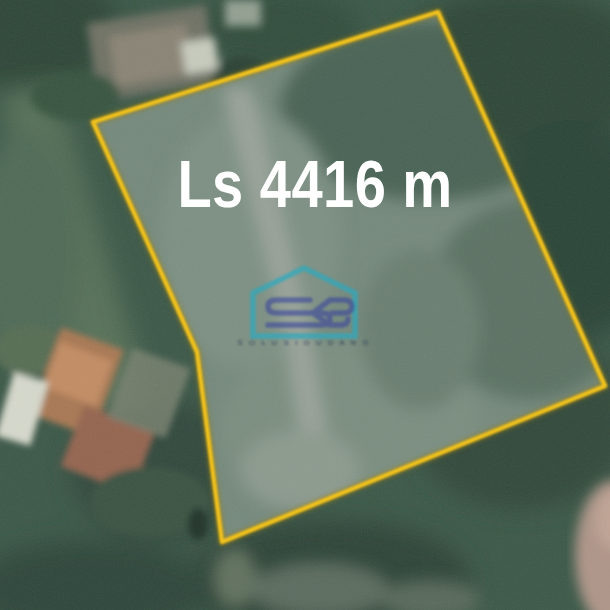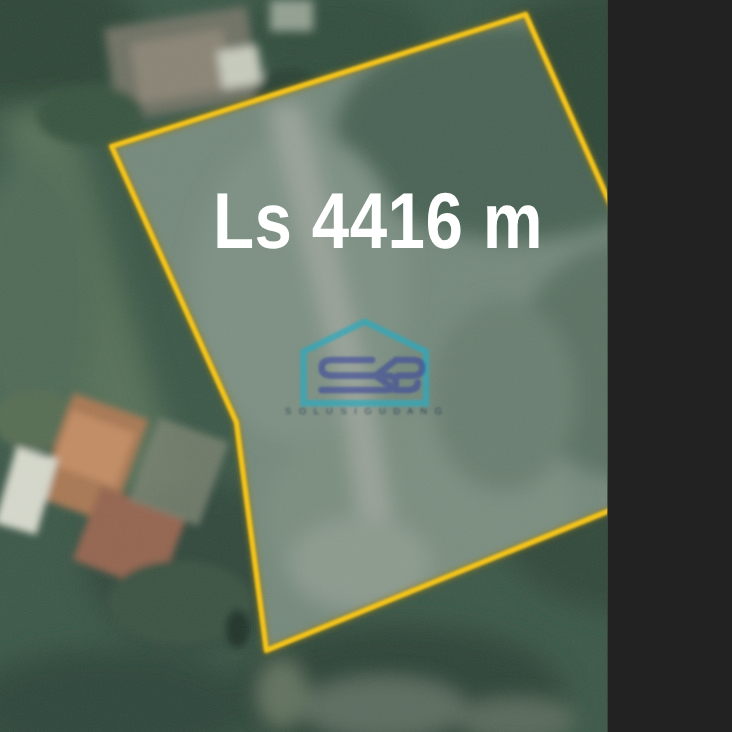--- a/index.html
+++ b/index.html
@@ -1,17 +1,17 @@
 <!DOCTYPE html>
 <html><head>
 <meta charset="utf-8">
 <style>
   html,body{margin:0;padding:0;background:#222;}
   #stage{
-    position:relative;width:506px;height:610px;overflow:hidden;
+    position:relative;width:610px;height:610px;overflow:hidden;
     background:#a3a3a3;
     font-family:"Liberation Sans", sans-serif;
   }
   svg{display:block;}
   text{font-family:"Liberation Sans","DejaVu Sans",sans-serif;}
   .area-label{font-weight:700;}
   .wordmark{font-weight:400;}
 </style>
 </head>
 <body>

